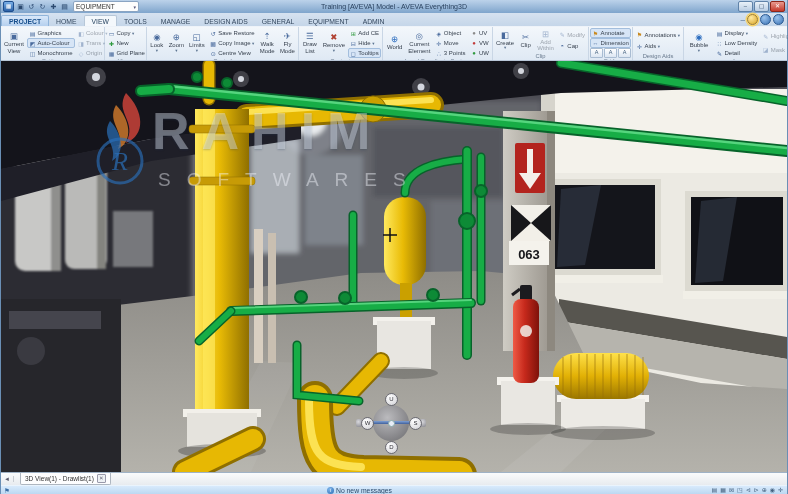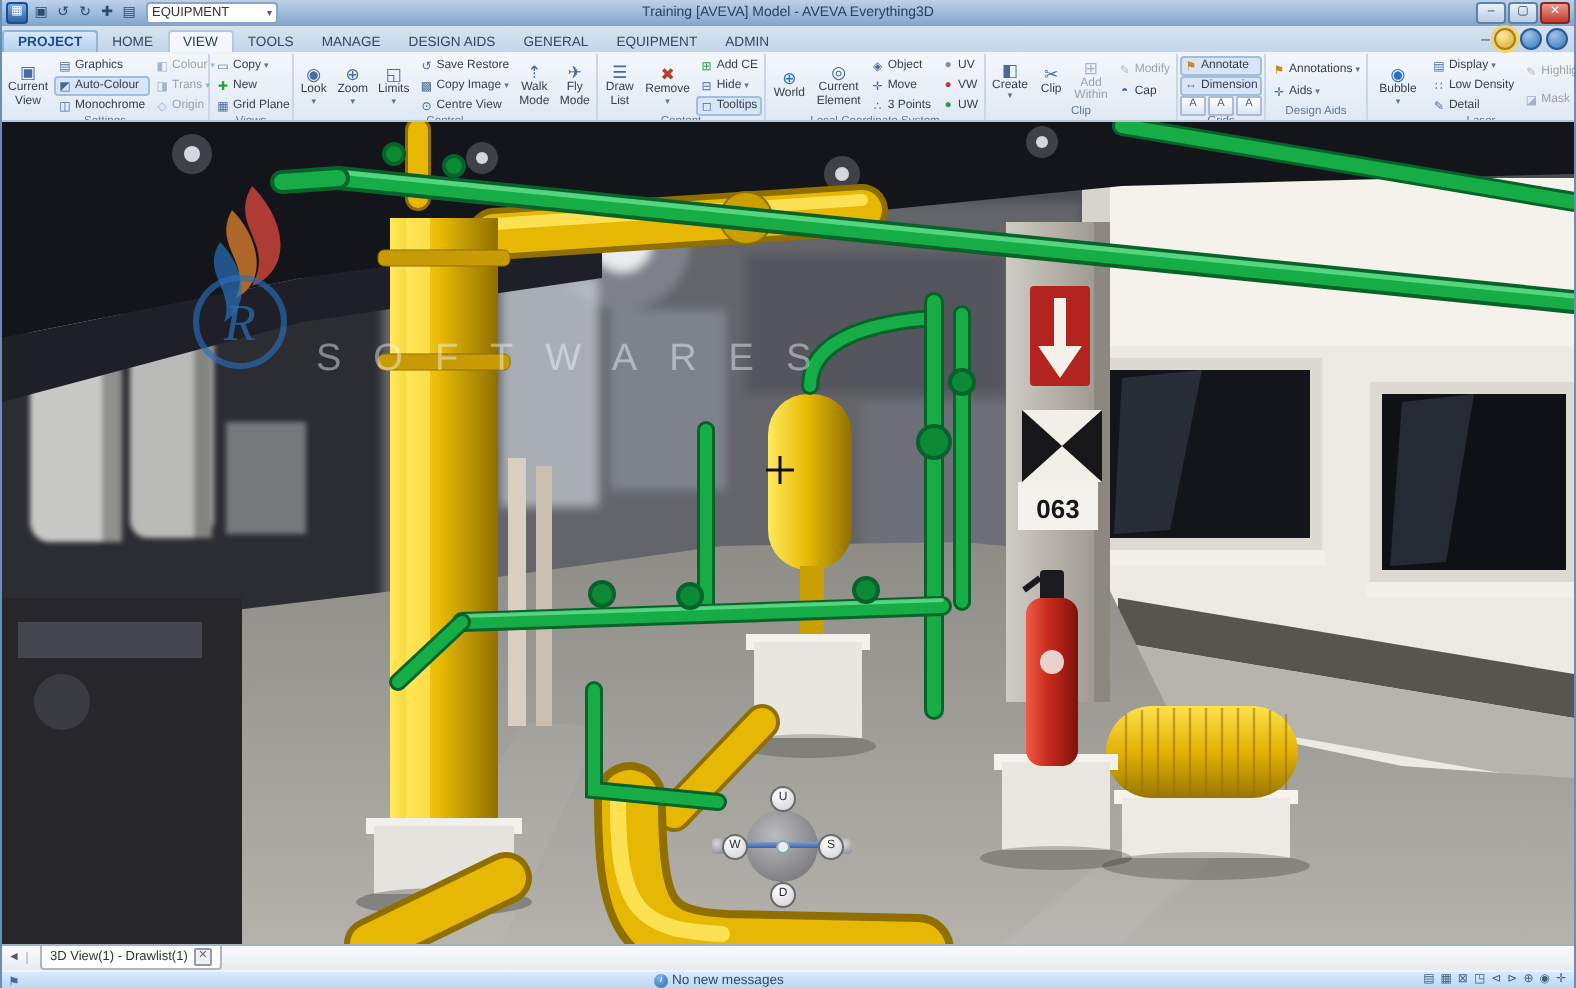--- a/index.html
+++ b/index.html
@@ -649,20 +649,21 @@
     </svg>
 
     <div class="wm">
       <svg class="wm-logo" width="78" height="96" viewBox="0 0 78 96">
         <path d="M40,2 C28,22 52,30 40,52 C60,44 58,20 40,2 Z" fill="#e2483d" opacity=".75"></path>
         <path d="M30,14 C20,32 40,40 32,58 C48,50 44,28 30,14 Z" fill="#f08a2d" opacity=".7"></path>
         <path d="M24,30 C14,46 32,54 26,70 C40,62 36,42 24,30 Z" fill="#2a6fb8" opacity=".7"></path>
         <circle cx="34" cy="70" r="22" fill="none" stroke="#2a6fb8" stroke-width="3" opacity=".65"></circle>
         <text x="34" y="79" text-anchor="middle" font-size="26" font-style="italic" font-family="Liberation Serif,serif" fill="#2a6fb8" opacity=".7">R</text>
       </svg>
+      <div class="wm-title">RAHIM</div>
       <div class="wm-sub">SOFTWARES</div>
     </div>
 
     <div class="compass">
       <div class="ball"></div>
       <div class="axis"></div>
       <div class="cknob l"></div>
       <div class="cknob r"></div>
       <div class="cnode u">U</div>
       <div class="cnode d">D</div>

